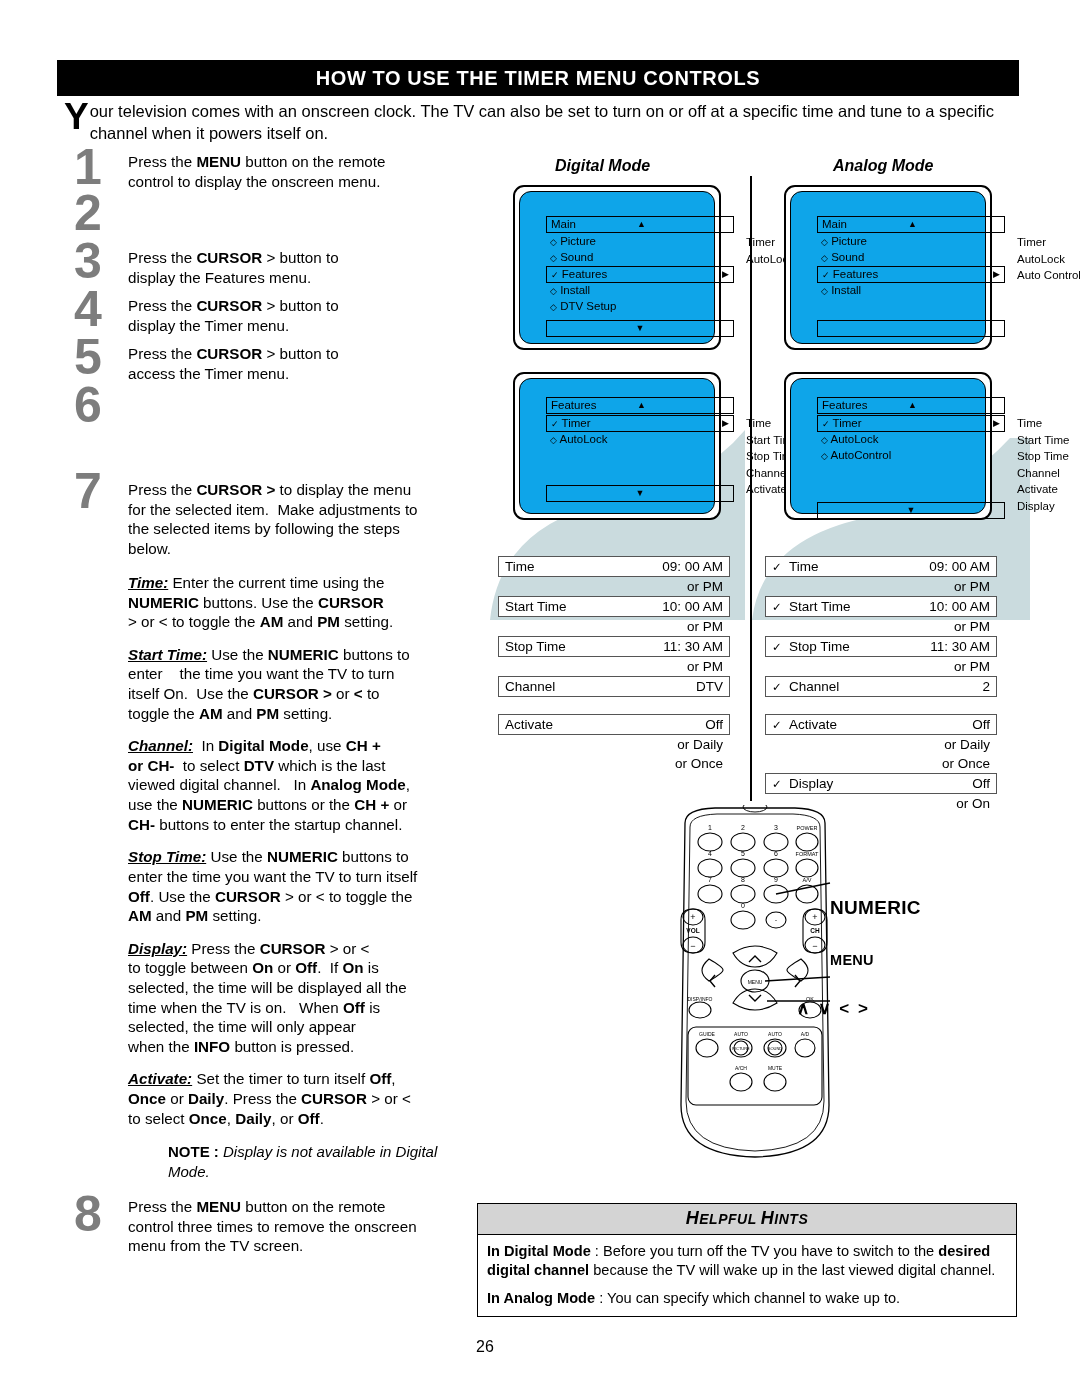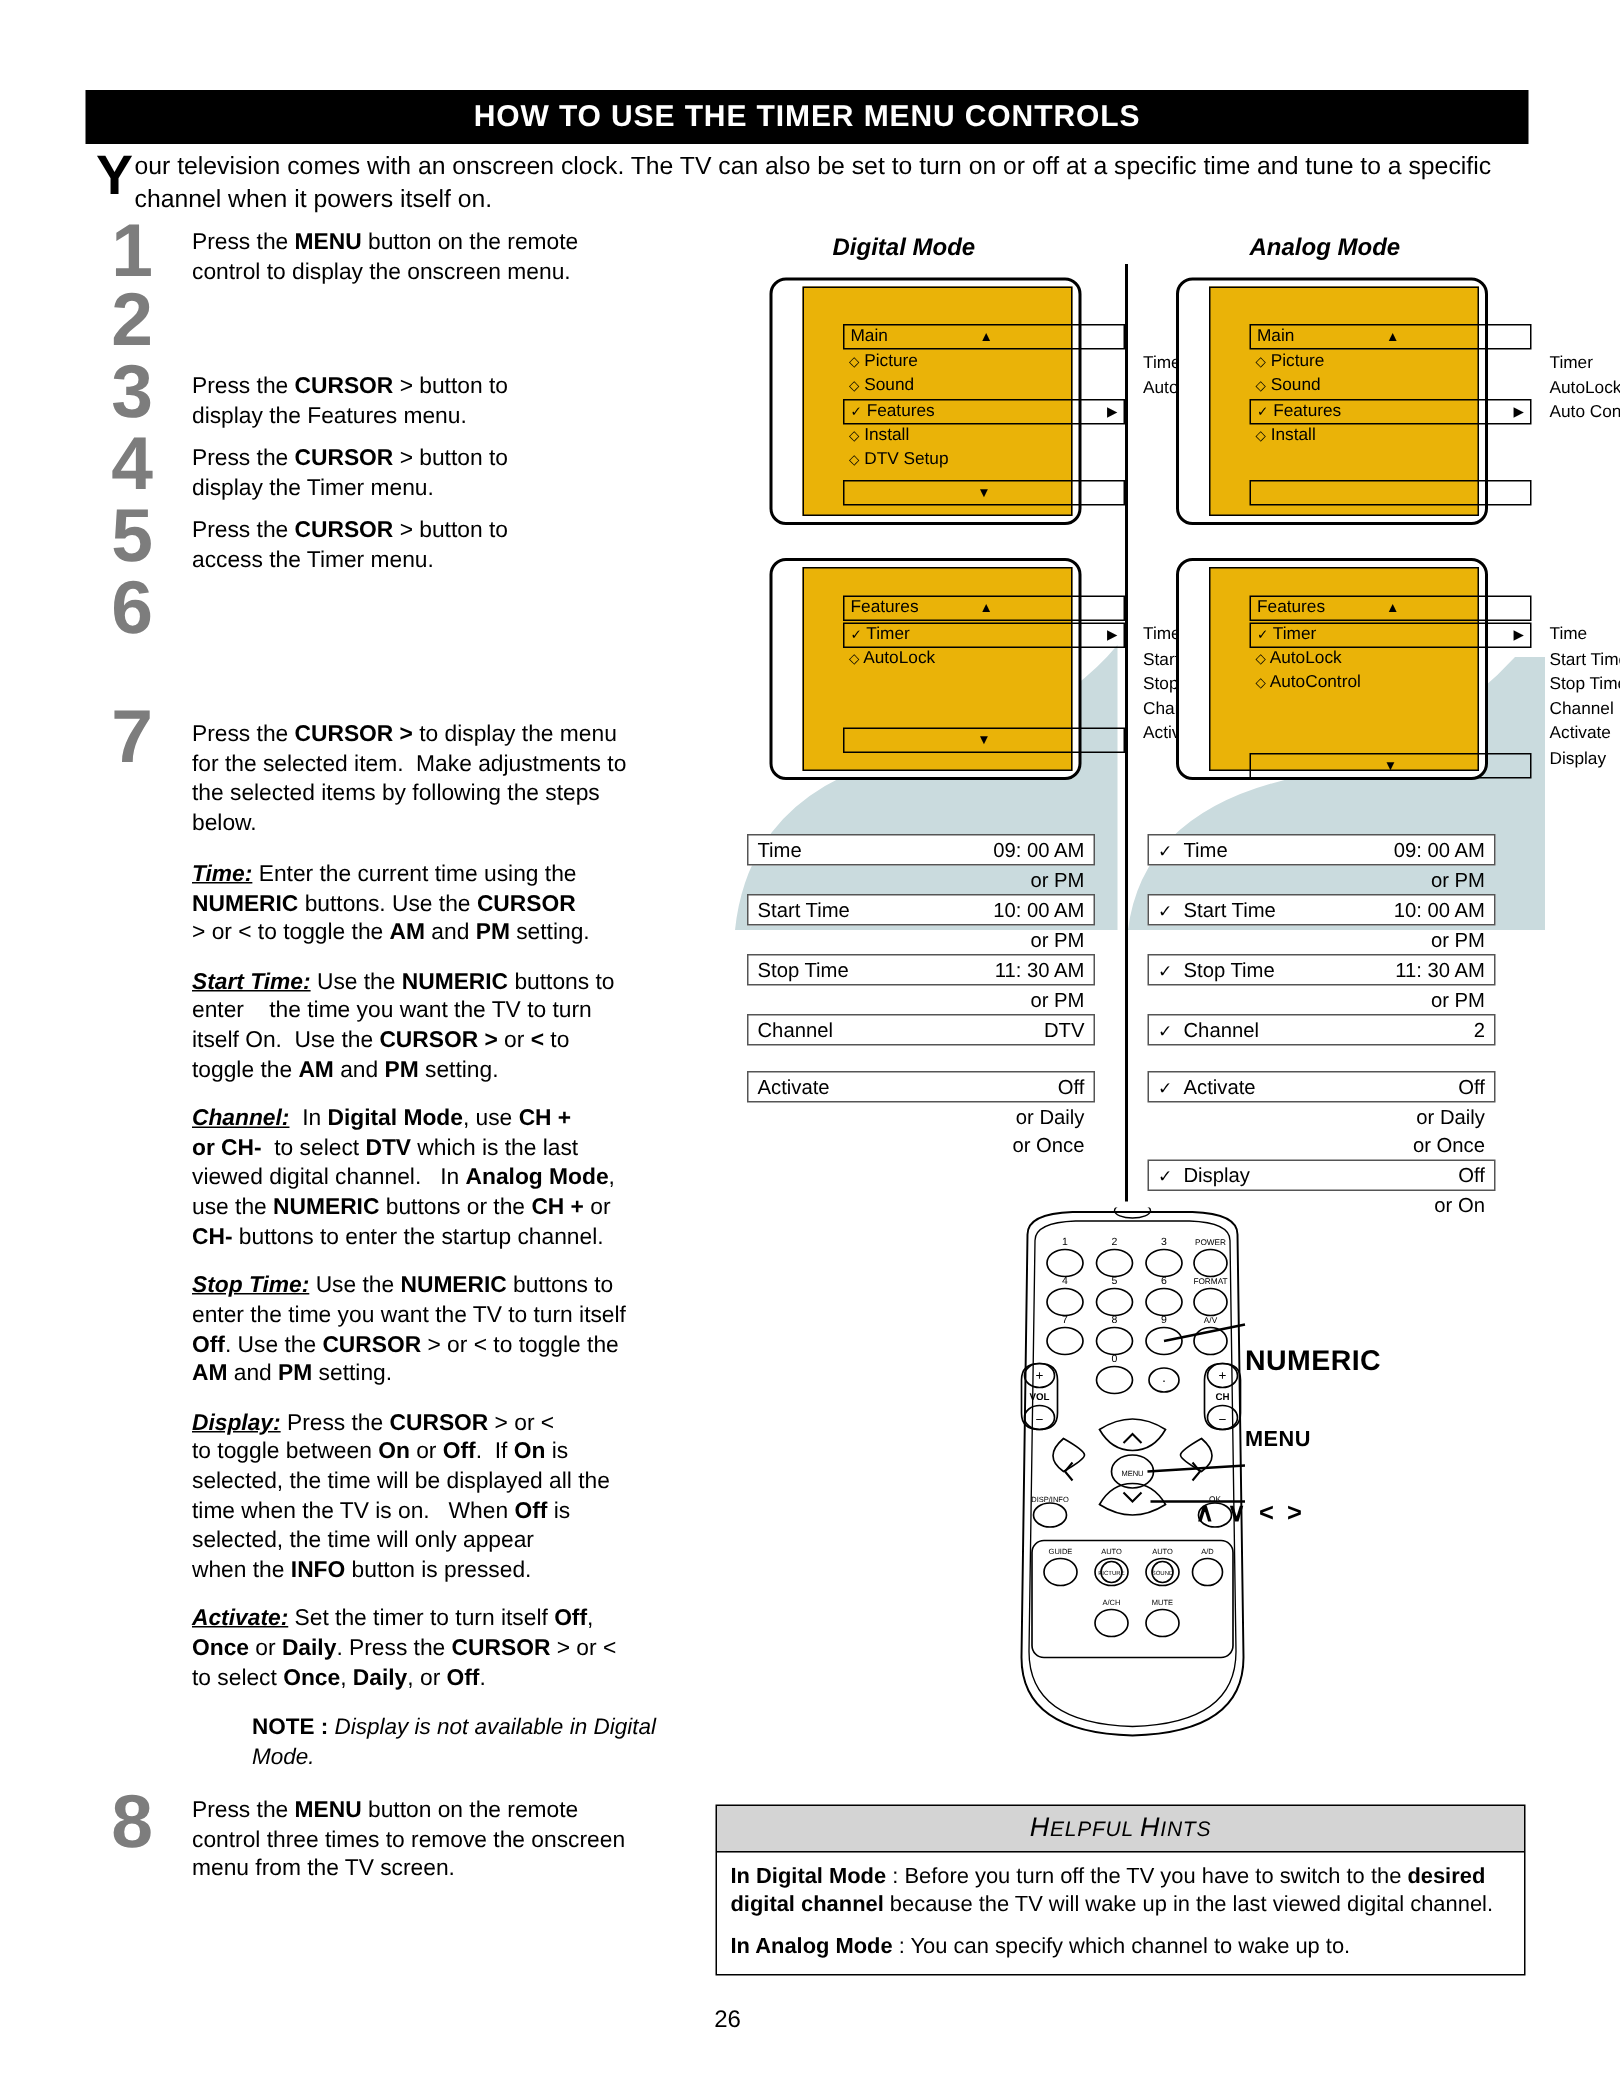--- a/index.html
+++ b/index.html
@@ -63,21 +63,21 @@
   
   #wave{ position:absolute; left:490px; top:430px; width:540px; height:190px; pointer-events:none; }
 
   
   .tvscreen{
     position:absolute; border:2px solid #000; border-radius:11px;
     background:#fff;
   }
   .tvscreen .inner{
     position:absolute; left:4px; top:4px; right:4px; bottom:4px;
-    border:1.5px solid #000; border-radius:0; background:#eab308;margin-left:16px;
+    border:1.5px solid #000; border-radius:12px; background:#0ea5e9;
   }
   .menu-wrap{ position:absolute; left:26px; right:16px; top:24px; }
   .menu-head{
     border:1px solid #000; height:17px; width:188px;
     font-size:11.5px; padding:1px 4px; position:relative;
   }
   .menu-head .arrow{ position:absolute; left:90px; top:2px; font-size:9px; }
   .menu-rows{ position:relative; margin-top:1px; }
   .mrow{
     font-size:11.5px; height:16px; line-height:15px; padding-left:4px;
@@ -116,21 +116,21 @@
   #lbl-menu{ left:830px; top:952px; font-size:14.5px; letter-spacing:.3px;}
   #lbl-arrows{ left:797px; top:998px; font-size:17px; letter-spacing:2px;}
 
   
   #hints{
     position:absolute; left:477px; top:1203px; width:540px;
     border:1px solid #000; background:#fff;
   }
   #hints .hh{
     background:#d4d4d4; border-bottom:1px solid #000; text-align:center;
-    font-style:italic; font-weight:normal; font-size:18px; padding:4px 0 5px;
+    font-style:italic; font-weight:bold; font-size:18px; padding:4px 0 5px;
     letter-spacing:.5px;
   }
   #hints .hh .sm{ font-size:14px; }
   #hints .hbody{ padding:7px 9px 8px; font-size:14.6px; line-height:1.32; }
   #hints .hbody p{ margin:0 0 8px; }
   #hints .hbody p:last-child{ margin-bottom:0; }
 
   #pagenum{
     position:absolute; left:0; top:1338px; width:1080px; text-align:center;
     font-size:16px;

